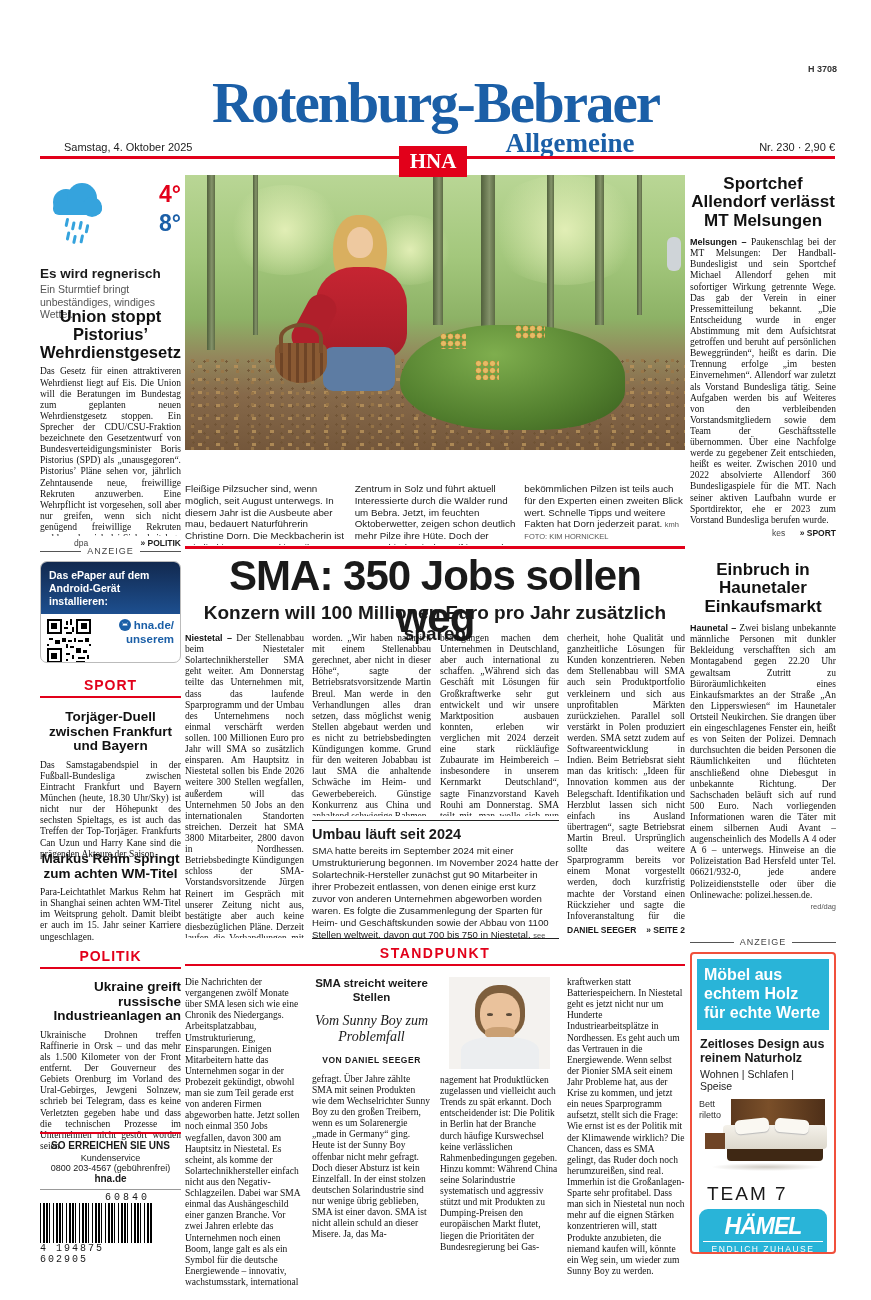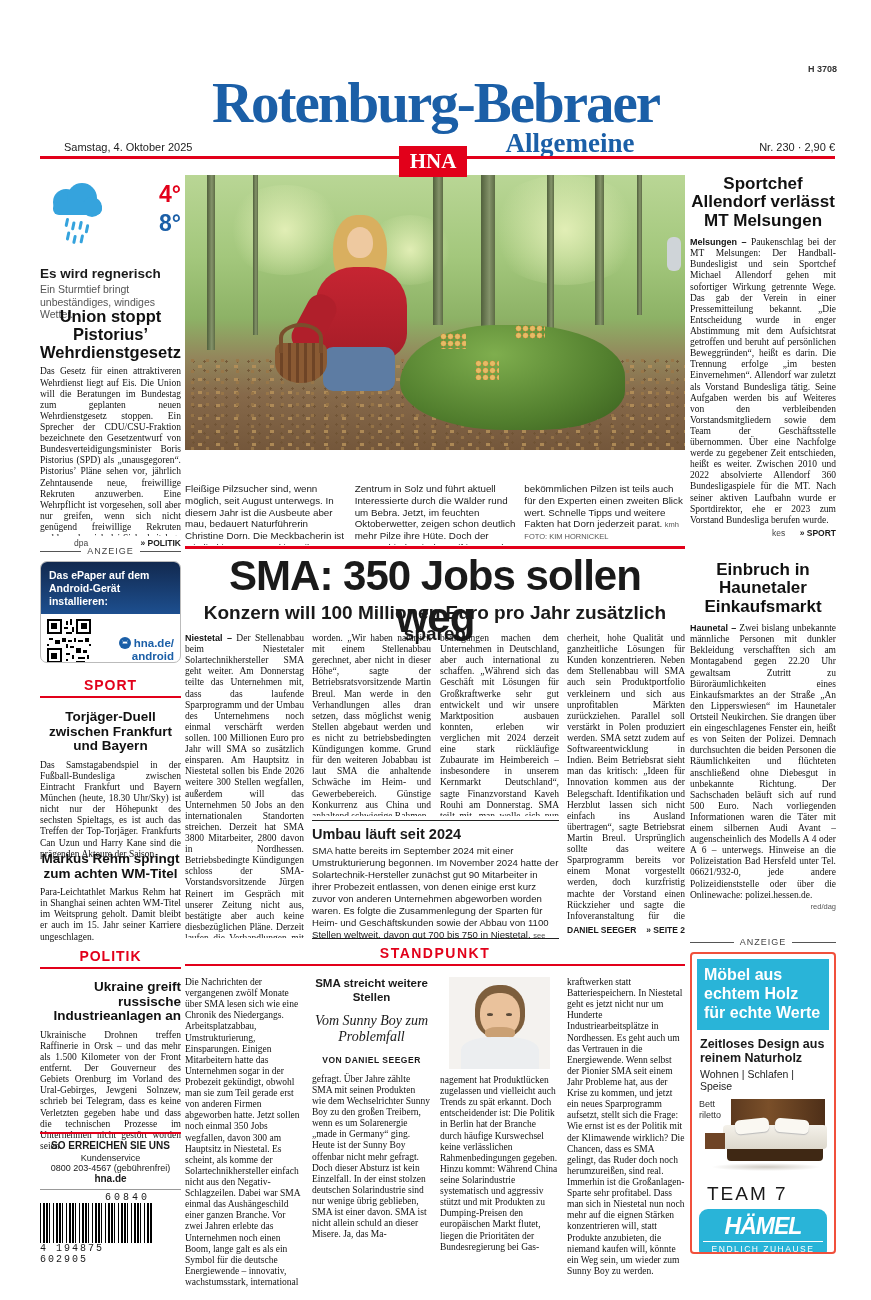--- a/index.html
+++ b/index.html
@@ -41,21 +41,21 @@
   
   .zone-left{top:180px;left:40px;width:141px;height:1120px;}
   .weather-temp-hi{color:var(--red);font-weight:bold;font-size:23px;}
   .weather-temp-lo{color:var(--blue);font-weight:bold;font-size:23px;}
   .weather-head{font-weight:bold;font-size:13.5px;margin-top:20px;}
   .weather-text{font-size:10.5px;color:#555;line-height:1.2;margin-top:2px;}
 
   .ep-ad{width:141px;height:102px;border:1px solid #bbb;border-radius:7px;overflow:hidden;background:#fff;}
   .ep-top{background:linear-gradient(#12294f,#1d4f8f);color:#fff;font-weight:bold;font-size:10.5px;
     line-height:1.25;padding:7px 8px 6px;}
-  .ep-bottom{display:flex;align-items:flex-end;padding:5px 6px;gap:6px;}
+  .ep-bottom{display:flex;align-items:flex-start;padding:5px 6px;gap:6px;}
   .ep-link{color:var(--blue);font-weight:bold;font-size:11.5px;text-align:right;flex:1;line-height:1.15;}
 
   .bc-wrap{width:112px;}
   .bc-top{font-family:"Liberation Mono",monospace;font-size:10px;letter-spacing:3px;text-align:right;padding-right:2px;}
   .bc-bars{height:40px;background:repeating-linear-gradient(90deg,#000 0 1px,#fff 1px 3px,#000 3px 5px,#fff 5px 6px,#000 6px 8px,#fff 8px 9px,#000 9px 10px,#fff 10px 13px);}
   .bc-num{font-family:"Liberation Mono",monospace;font-size:10px;letter-spacing:2px;}
 
   
   .zone-mid{top:175px;left:185px;width:500px;height:1125px;}
   .photo{left:0;top:0;width:500px;height:275px;overflow:hidden;
@@ -200,21 +200,21 @@
         <span class="ep-link">
           <span style="display:inline-block;width:12px;height:12px;vertical-align:-2px;">
             <svg viewBox="0 0 12 12" width="12" height="12">
                 <circle cx="6" cy="6" r="6" fill="#1b5fa7"></circle>
                 <path d="M3.4 6.6a2.6 2.1 0 0 1 5.2 0z" fill="#fff"></path>
                 <line x1="4.2" y1="4.6" x2="3.5" y2="3.6" stroke="#fff" stroke-width=".7"></line>
                 <line x1="7.8" y1="4.6" x2="8.5" y2="3.6" stroke="#fff" stroke-width=".7"></line>
               </svg>
           </span>
           <span>hna.de/</span><br>
-          <span>android</span>
+          <span>unserem</span>
         </span>
       </div>
     </div>
 
     <div class="abs" style="top:497px;left:0;width:141px;">
       <div class="seclabel">SPORT</div>
       <div class="secrule"></div>
     </div>
     <div class="abs" style="top:530px;left:0;width:141px;">
       <h3 class="colhead" style="font-size:13.5px;">Torjäger-Duell zwischen Frankfurt und Bayern</h3>

